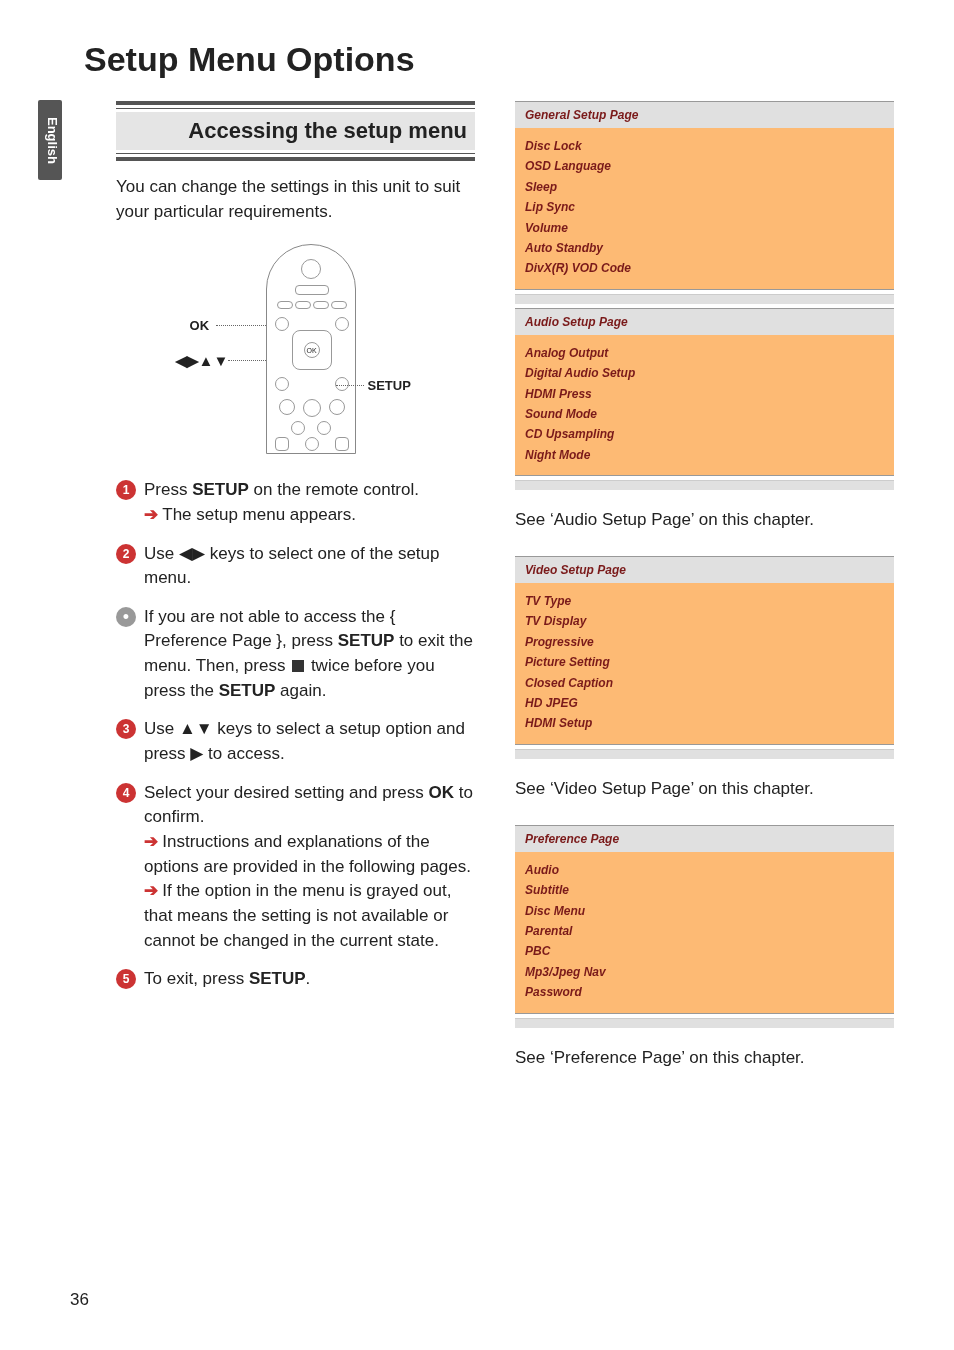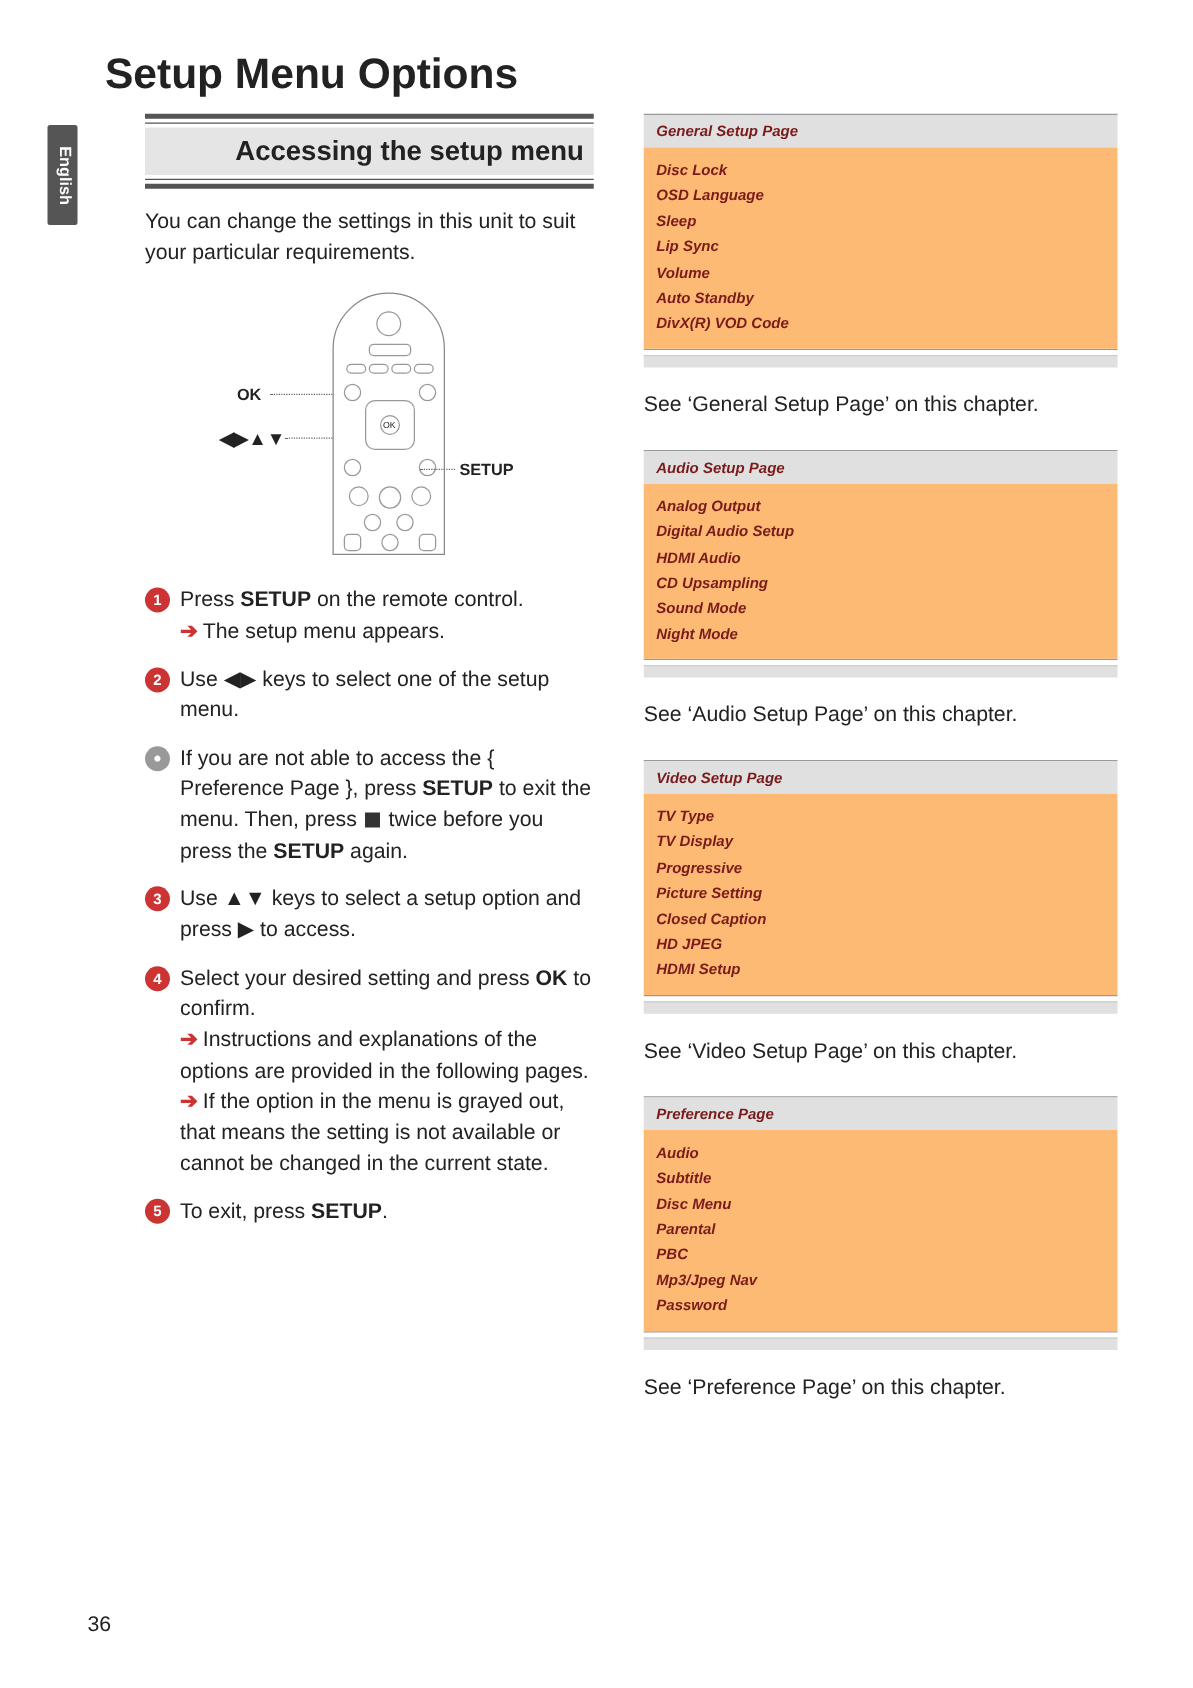--- a/index.html
+++ b/index.html
@@ -1,19 +1,19 @@
 <!DOCTYPE html>
 <html><head>
 <meta charset="utf-8">
 <style>
   * { box-sizing: border-box; margin: 0; padding: 0; }
   html, body { width: 954px; height: 1350px; background: #fff; font-family: Arial, Helvetica, sans-serif; color: #222; }
   .page { position: relative; width: 954px; height: 1350px; padding: 40px 60px 0 38px; }
   .lang-tab { position: absolute; left: 38px; top: 100px; width: 24px; height: 80px; background: #555; color: #fff; font-size: 13px; font-weight: bold; writing-mode: vertical-rl; text-align: center; padding: 6px 2px; border-radius: 2px; }
-  .title { font-size: 34px; font-weight: bold; margin: 0 0 12px 46px; }
+  .title { font-size: 34px; font-weight: bold; margin: 0 0 22px 46px; }
   .columns { display: flex; gap: 40px; margin-left: 78px; }
   .col-left { width: 360px; }
   .col-right { width: 380px; }
   .rule-thick { border: none; border-top: 4px solid #555; margin: 0; }
   .rule-thin  { border: none; border-top: 1px solid #555; margin: 3px 0 0 0; }
   .section-head { font-size: 22px; font-weight: bold; background: #e5e5e5; padding: 6px 8px; margin: 3px 0 0 0; text-align: right; }
   .body-text { font-size: 17px; line-height: 1.45; margin-top: 14px; }
   .remote-diagram { margin: 20px auto 24px auto; width: 240px; position: relative; height: 210px; }
   .remote-box { position: absolute; left: 90px; top: 0; width: 90px; height: 210px; border: 1px solid #888; border-top-left-radius: 45px; border-top-right-radius: 45px; background: #fff; }
   .rc-btn { position: absolute; border: 1px solid #999; border-radius: 50%; background: #fff; }
@@ -128,32 +128,31 @@
           <div class="menu-item">Disc Lock</div>
           <div class="menu-item">OSD Language</div>
           <div class="menu-item">Sleep</div>
           <div class="menu-item">Lip Sync</div>
           <div class="menu-item">Volume</div>
           <div class="menu-item">Auto Standby</div>
           <div class="menu-item">DivX(R) VOD Code</div>
         </div>
       </div>
       <div class="menu-foot"></div>
-      <p class="see-text">See ‘General Setup Page’ on this chapter.</p>
     </div>
 
     <div>
       <div class="menu-box">
         <div class="menu-head">Audio Setup Page</div>
         <div class="menu-body">
           <div class="menu-item">Analog Output</div>
           <div class="menu-item">Digital Audio Setup</div>
-          <div class="menu-item">HDMI Audio</div>
+          <div class="menu-item">HDMI Press</div>
+          <div class="menu-item">Sound Mode</div>
           <div class="menu-item">CD Upsampling</div>
-          <div class="menu-item">Sound Mode</div>
           <div class="menu-item">Night Mode</div>
         </div>
       </div>
       <div class="menu-foot"></div>
       <p class="see-text">See ‘Audio Setup Page’ on this chapter.</p>
     </div>
 
     <div>
       <div class="menu-box">
         <div class="menu-head">Video Setup Page</div>

